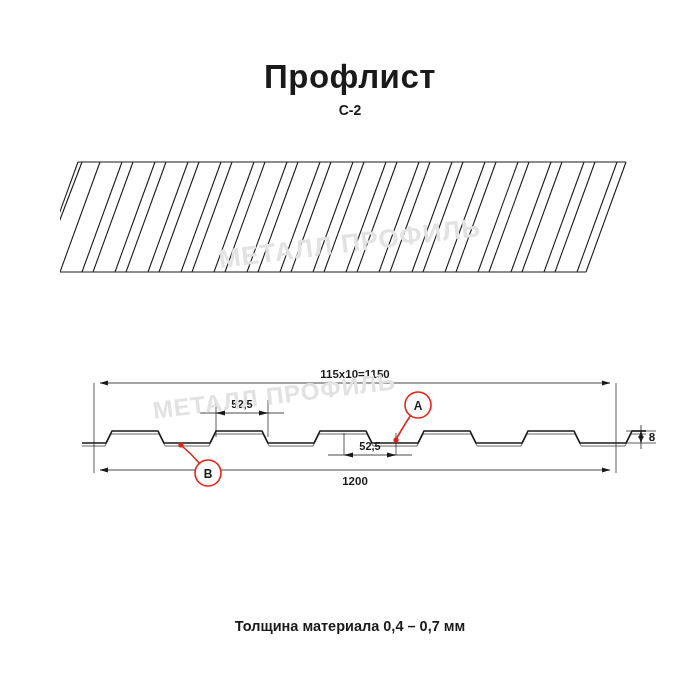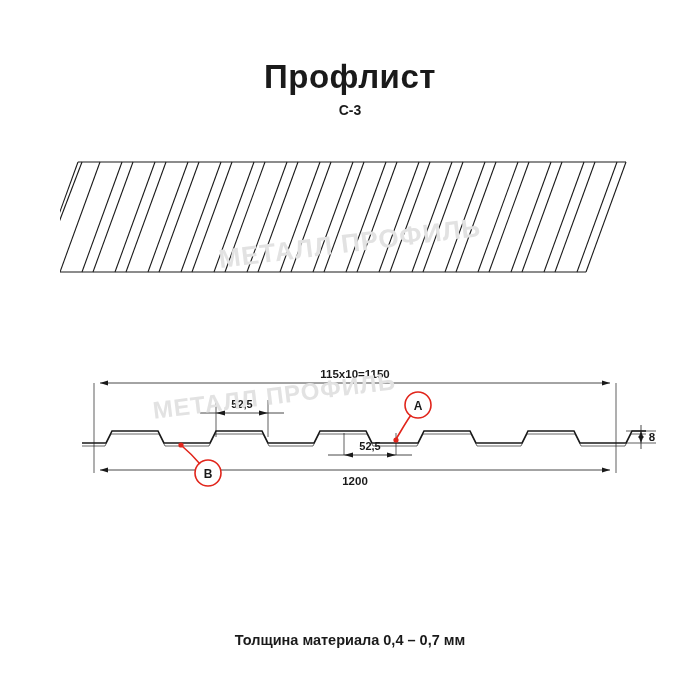--- a/index.html
+++ b/index.html
@@ -57,21 +57,20 @@
   }
   .footer {
     position: absolute;
     top: 618px;
     left: 0;
     width: 700px;
     text-align: center;
     font-size: 14.5px;
     font-weight: bold;
     color: #1a1a1a;
-    margin-top: 14px;
   }
   .wm {
     position: absolute;
     pointer-events: none;
     color: #e2e2e2;
     font-weight: bold;
     font-family: "Liberation Sans", sans-serif;
     white-space: nowrap;
     user-select: none;
   }
@@ -94,21 +93,21 @@
     font-family: "Liberation Sans", sans-serif;
     fill: #1a1a1a;
   }
 </style>
 </head>
 <body>
 
 <div class="page">
 
   <div class="title">Профлист</div>
-  <div class="subtitle">С-3</div>
+  <div class="subtitle">С-2</div>
 
   <div class="iso-wrap">
     <svg width="590" height="175" viewBox="0 0 590 175">
       <g fill="none" stroke="#1a1a1a" stroke-width="1.1" stroke-linejoin="miter">
 
         <path d="M22,18 L568,18" stroke="none"></path>
 
         <path d="M22,22 L60,22 L22,122 L22,22 Z" stroke="none"></path>
 
         <g stroke="#1a1a1a" stroke-width="1.1">

